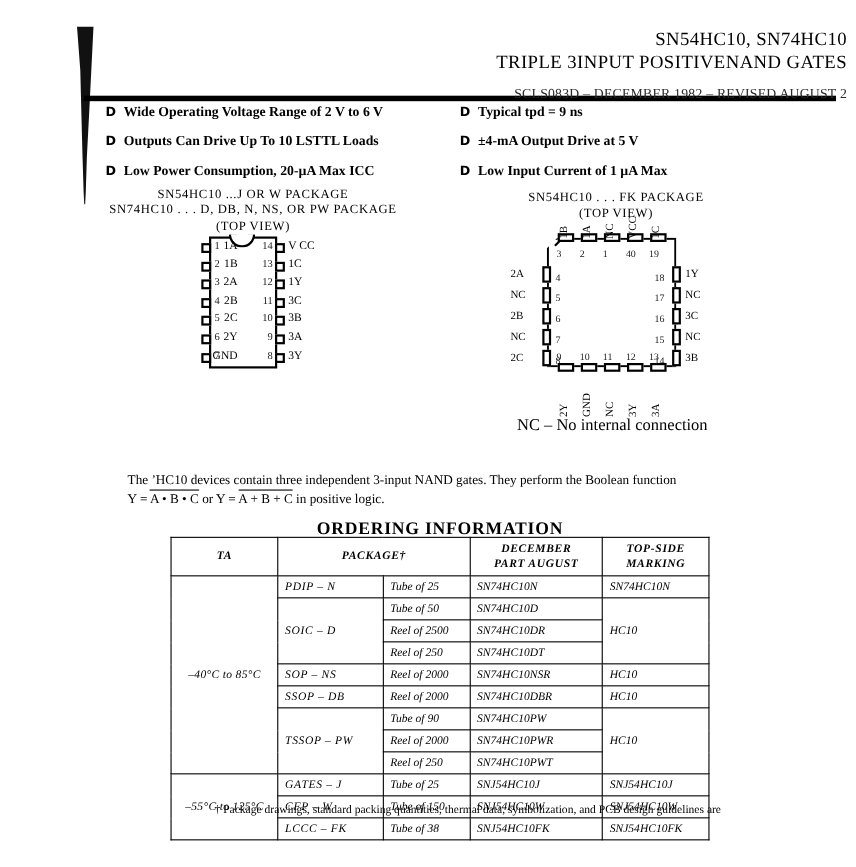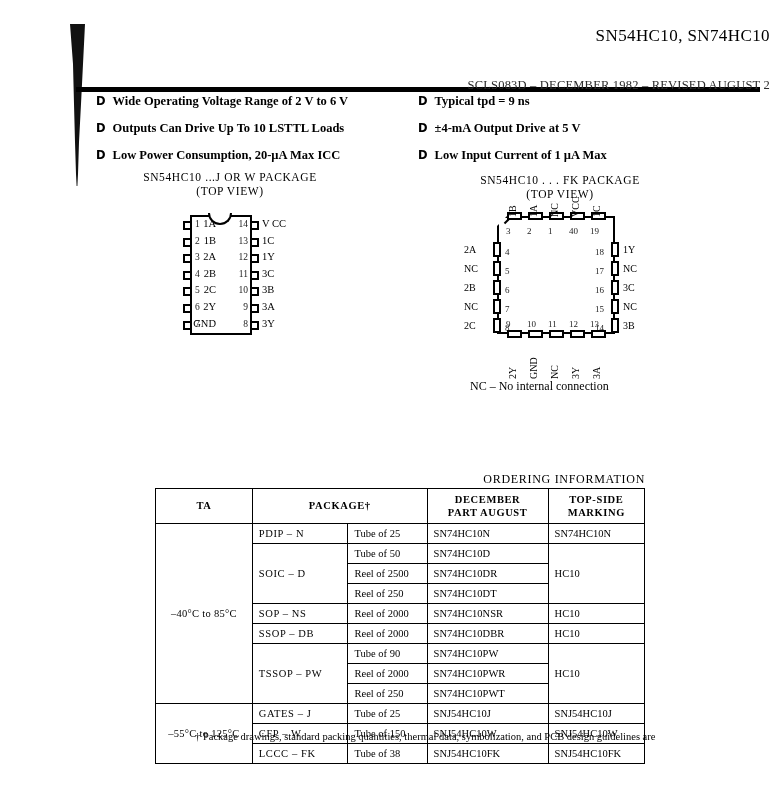--- a/index.html
+++ b/index.html
@@ -181,21 +181,21 @@
   .fk-lab-v {
     position: absolute;
     font-size: 10px;
     white-space: nowrap;
     transform: rotate(-90deg);
     transform-origin: left bottom;
   }
   .nc-note {
     position: absolute;
     left: 470px; top: 379px;
-    font-size: 12px;
+    font-size: 15px;
     white-space: nowrap;
   }
 
   
   .sec-head {
     position: absolute;
     left: 82px; top: 403px;
     font-size: 13px;
     font-weight: bold;
   }
@@ -206,31 +206,32 @@
     font-size: 12px;
     line-height: 1.45;
   }
   .ovl { border-top: 1px solid #000; padding-top: 0px; }
 
   
   .tbl-title {
     position: absolute;
     left: 155px; top: 472px;
     width: 490px;
-    text-align: right;
-    font-size: 12px;
-    font-weight: normal;
+    text-align: center;
+    font-size: 16px;
+    font-weight: bold;
     letter-spacing: .7px;
   }
   table.ordering {
     position: absolute;
     left: 155px; top: 488px;
     width: 490px;
     border-collapse: collapse;
     font-size: 10.5px;
+    font-style: italic;
   }
   table.ordering td, table.ordering th {
     border: 1px solid #000;
     padding: 2px 6px;
     height: 15px;
     font-weight: normal;
     vertical-align: middle;
     white-space: nowrap;
   }
   table.ordering thead th {
@@ -262,20 +263,21 @@
 
 <div class="page">
 
   <svg class="wedge" viewBox="0 0 20 162" preserveAspectRatio="none">
     <polygon points="2,0 17,0 15,40 13,80 11,118 10,150 9.4,162 8.6,162 8,150 7,118 6,80 5,40 2,0" fill="#111"></polygon>
   </svg>
   <div class="rule-bar"></div>
 
   <div class="title-block">
     <div class="title-1">SN54HC10, SN74HC10</div>
+    <div class="title-2">TRIPLE 3INPUT POSITIVENAND GATES</div>
   </div>
   <div class="doc-id">SCLS083D – DECEMBER 1982 – REVISED AUGUST 2</div>
 
   <div class="features">
     <div class="feat-col left">
       <div class="feat">
         <span class="bullet">D</span>
         <span>Wide Operating Voltage Range of 2 V to 6 V</span>
       </div>
       <div class="feat">
@@ -298,20 +300,21 @@
       </div>
       <div class="feat">
         <span class="bullet">D</span>
         <span>Low Input Current of 1 µA Max</span>
       </div>
     </div>
   </div>
 
   <div class="pkg-head" id="dip-head">
     <div>SN54HC10 ...J OR W PACKAGE</div>
+    <div>SN74HC10 . . . D, DB, N, NS, OR PW PACKAGE</div>
     <div>(TOP VIEW)</div>
   </div>
 
   <div class="dip-wrap">
     <div class="dip-body"></div>
     <div class="dip-notch"></div>
     <div id="dip-pins">
         <div class="dip-pin l" style="top:11px"></div>
         <div class="pin-num l" style="top:9px">1</div>
         <div class="pin-lab l" style="top:8px">1A</div>
@@ -423,20 +426,25 @@
         <div class="fk-pin h" style="left:115px; top:132px"></div>
         <div class="fk-num" style="left:114px; top:121px">12</div>
         <div class="fk-lab-v" style="left:126px; top:170px">3Y</div>
         <div class="fk-pin h" style="left:136px; top:132px"></div>
         <div class="fk-num" style="left:135px; top:121px">13</div>
         <div class="fk-lab-v" style="left:147px; top:170px">3A</div>
       </div>
   </div>
   <div class="nc-note">NC – No internal connection</div>
 
+  <div class="desc">
+    <span>The ’HC10 devices contain three independent 3-input NAND gates. They perform the Boolean function</span>
+    <br>
+    <span>Y = </span><span class="ovl">A • B • C</span><span> or Y = </span><span class="ovl">A + B + C</span><span> in positive logic.</span>
+  </div>
 
   <div class="tbl-title">ORDERING INFORMATION</div>
   <table class="ordering">
     <thead>
       <tr>
         <th>TA</th>
         <th colspan="2">PACKAGE†</th>
         <th>
           <span>DECEMBER</span><br>
           <span>PART AUGUST</span>

